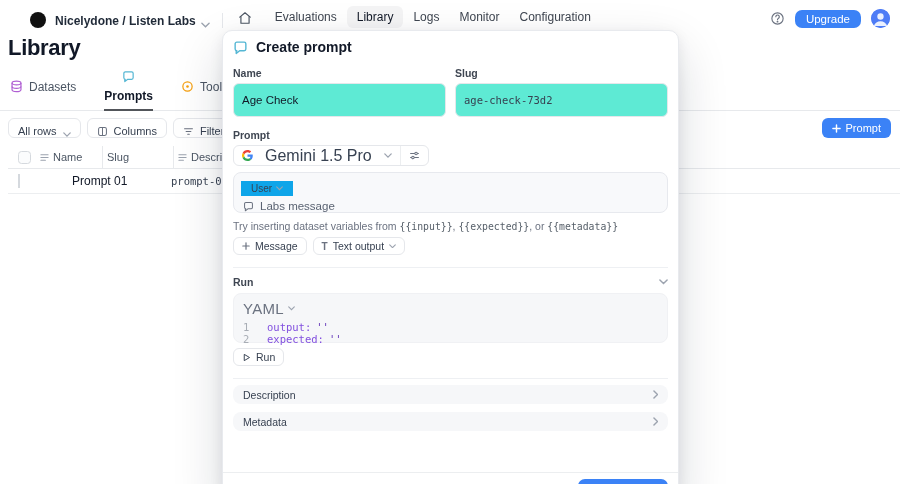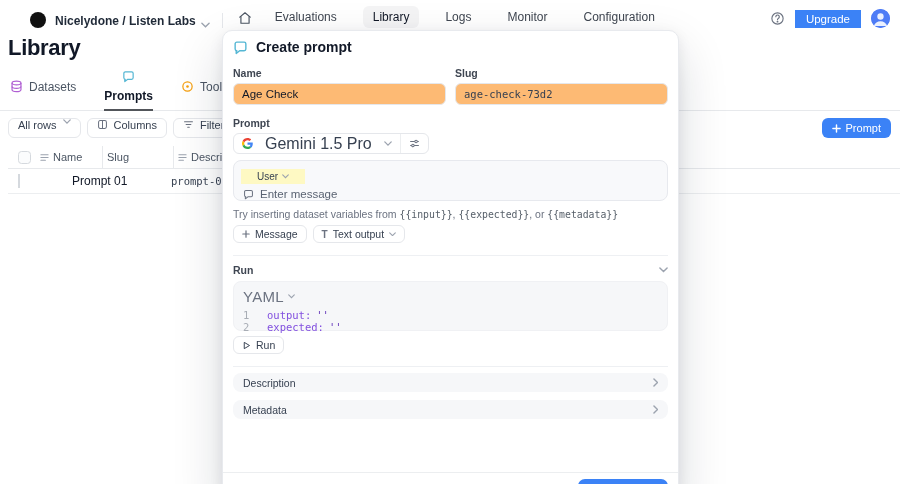--- a/index.html
+++ b/index.html
@@ -10,37 +10,37 @@
 
   .app { position:relative; width:900px; height:484px; overflow:hidden; background:#fff; }
 
   
   .navbar { display:flex; align-items:flex-end; height:28px; padding:0 10px 0 30px; font-size:12px; }
   .logo { width:16px; height:16px; border-radius:50%; background:#111; flex:0 0 auto; }
   .org { margin-left:9px; font-weight:600; color:#1f2937; white-space:nowrap; }
   .chev { margin-left:5px; }
   .nav-divider { width:1px; height:15px; background:#e5e7eb; margin:0 12px; }
   .home-btn { display:flex; align-items:center; padding:3px; }
-  .nav-items { display:flex; gap:16px; margin-left:10px; }
+  .nav-items { display:flex; gap:0; margin-left:10px; }
   .nav-item { padding:4px 10px; border-radius:6px; color:#3f4651; white-space:nowrap; cursor:default; }
   .nav-item.active { background:#f4f4f5; color:#111827; font-weight:500; }
   .nav-right { margin-left:auto; display:flex; align-items:center; gap:10px; }
   .upgrade-btn { background:#3b82f6; color:#fff; border:none; font-size:11.5px; font-weight:500;
-                 padding:3px 11px; border-radius:0; font-family:inherit; }
+                 padding:3px 11px; border-radius:7px; font-family:inherit; }
   .avatar { width:19px; height:19px; border-radius:50%; background:#4e7cf6; overflow:hidden; }
 
   
   .page-title { font-size:22px; font-weight:700; letter-spacing:-0.3px; margin:7px 0 9px 8px; }
   .tabs { display:flex; gap:28px; padding-left:10px; border-bottom:1px solid #e7e9ec; }
   .tab { display:flex; align-items:center; gap:6px; font-size:12px; color:#4b5563;
          padding-bottom:6px; border-bottom:2px solid transparent; margin-bottom:-1px; }
   .tab.active { color:#111827; font-weight:600; border-bottom-color:#52555a;flex-direction:column; }
 
   .toolbar { display:flex; align-items:center; gap:6px; margin:7px 9px 8px 8px; }
-  .tb-btn { display:inline-flex; align-items:flex-start; gap:6px; height:20px; padding:0 9px;
+  .tb-btn { display:inline-flex; align-items:flex-end; gap:6px; height:20px; padding:0 9px;
             border:1px solid #e5e7eb; border-radius:6px; background:#fff; font-size:11px;
             color:#374151; font-family:inherit; }
   .tb-spacer { flex:1; }
   .prompt-btn { display:inline-flex; align-items:center; gap:5px; height:20px; padding:0 10px;
                 background:#3b82f6; border:none; border-radius:6px; color:#fff; font-size:11px;
                 font-family:inherit; }
 
   .table { margin-left:8px; }
   .t-header { display:grid; grid-template-columns:28px 67px 71px 1fr; height:23px;
               font-size:11px; color:#4b5563; border-bottom:1px solid #e7e9ec; }
@@ -55,34 +55,34 @@
 
   
   .modal { position:absolute; left:222px; top:30px; width:457px; height:470px; background:#fff;
            border:1px solid #e8eaee; border-radius:10px; padding:8px 10px 0; z-index:10;
            box-shadow:0 20px 50px rgba(15,23,42,.16), 0 4px 14px rgba(15,23,42,.08); }
   .m-header { display:flex; align-items:center; gap:8px; margin-bottom:12px; }
   .m-title { font-size:14px; font-weight:700; }
 
   .fields { display:grid; grid-template-columns:1fr 1fr; gap:9px; }
   .f-label { display:block; font-size:10.5px; font-weight:600; color:#3f4652; margin-bottom:4px; }
-  .text-input { width:100%; height:22px; border:1px solid #e5e7eb; border-radius:6px;
-                padding:0 8px; font-size:11.5px; color:#111827; font-family:inherit; outline:none; background:#fdba74; }
+  .text-input { width:100%; height:34px; border:1px solid #e5e7eb; border-radius:6px;
+                padding:0 8px; font-size:11.5px; color:#111827; font-family:inherit; outline:none; background:#5eead4; }
   .text-input.mono-input { font-family:"DejaVu Sans Mono", monospace; font-size:10.5px; color:#374151; }
 
   .prompt-label { margin-top:12px; margin-bottom:0; }
   .model-select { margin-top:4px; display:inline-flex; align-items:stretch; border:1px solid #e5e7eb;
                   border-radius:6px; height:21px; overflow:hidden; background:#fff; }
   .model-main { display:flex; align-items:center; gap:12px; padding:0 8px; font-size:16px; color:#374151; }
   .model-settings { display:flex; align-items:center; padding:0 8px; border-left:1px solid #eceef0; }
 
   .msg-box { margin-top:6px; height:41px; background:#f8f9fb; border:1px solid #e7e9ee;
              border-radius:8px; padding:5px 7px; }
-  .role-pill { display:inline-flex; align-items:center; gap:4px; background:#fef9c3; border-radius:0;
-               padding:2px 16px; font-size:10px; font-weight:500; color:#374151; }
+  .role-pill { display:inline-flex; align-items:center; gap:4px; background:#0ea5e9; border-radius:0;
+               padding:2px 10px; font-size:10px; font-weight:500; color:#374151; }
   .msg-placeholder { display:flex; align-items:center; gap:6px; margin-top:4px; padding-left:2px;
                      font-size:11.5px; color:#5a6372; }
 
   .hint { margin-top:7px; font-size:10.5px; color:#6b7280; }
   .hint .mono { font-size:9.8px; color:#57606a; }
 
   .msg-actions { margin-top:5px; display:flex; gap:6px;align-items:center; }
   .sm-btn { display:inline-flex; align-items:center; gap:5px; height:18px; padding:0 8px;
             border:1px solid #e5e7eb; border-radius:6px; background:#fff; font-size:10.5px;
             color:#374151; font-family:inherit; }
@@ -301,21 +301,21 @@
       <span class="role-pill">
         <span>User</span>
         <svg width="7" height="4.5" viewBox="0 0 10 6" fill="none" stroke="#9ca3af" stroke-width="1.6" stroke-linecap="round">
             <path d="M1 1l4 4 4-4"></path>
           </svg>
       </span>
       <div class="msg-placeholder">
         <svg width="11" height="11" viewBox="0 0 14 14" fill="none" stroke="#6b7280" stroke-width="1.3" stroke-linejoin="round">
             <path d="M2 3.6A1.6 1.6 0 0 1 3.6 2h6.8A1.6 1.6 0 0 1 12 3.6v4.8A1.6 1.6 0 0 1 10.4 10H6.2L3 12.5V10h.6A1.6 1.6 0 0 1 2 8.4z"></path>
           </svg>
-        <span>Enter message</span>
+        <span>Labs message</span>
       </div>
     </div>
 
     <div class="hint">
       <span>Try inserting dataset variables from </span><span class="mono">{{input}}</span><span>, </span><span class="mono">{{expected}}</span><span>, or </span><span class="mono">{{metadata}}</span>
     </div>
 
     <div class="msg-actions">
       <button class="sm-btn">
         <svg width="8" height="8" viewBox="0 0 10 10" fill="none" stroke="#6b7280" stroke-width="1.5" stroke-linecap="round">

